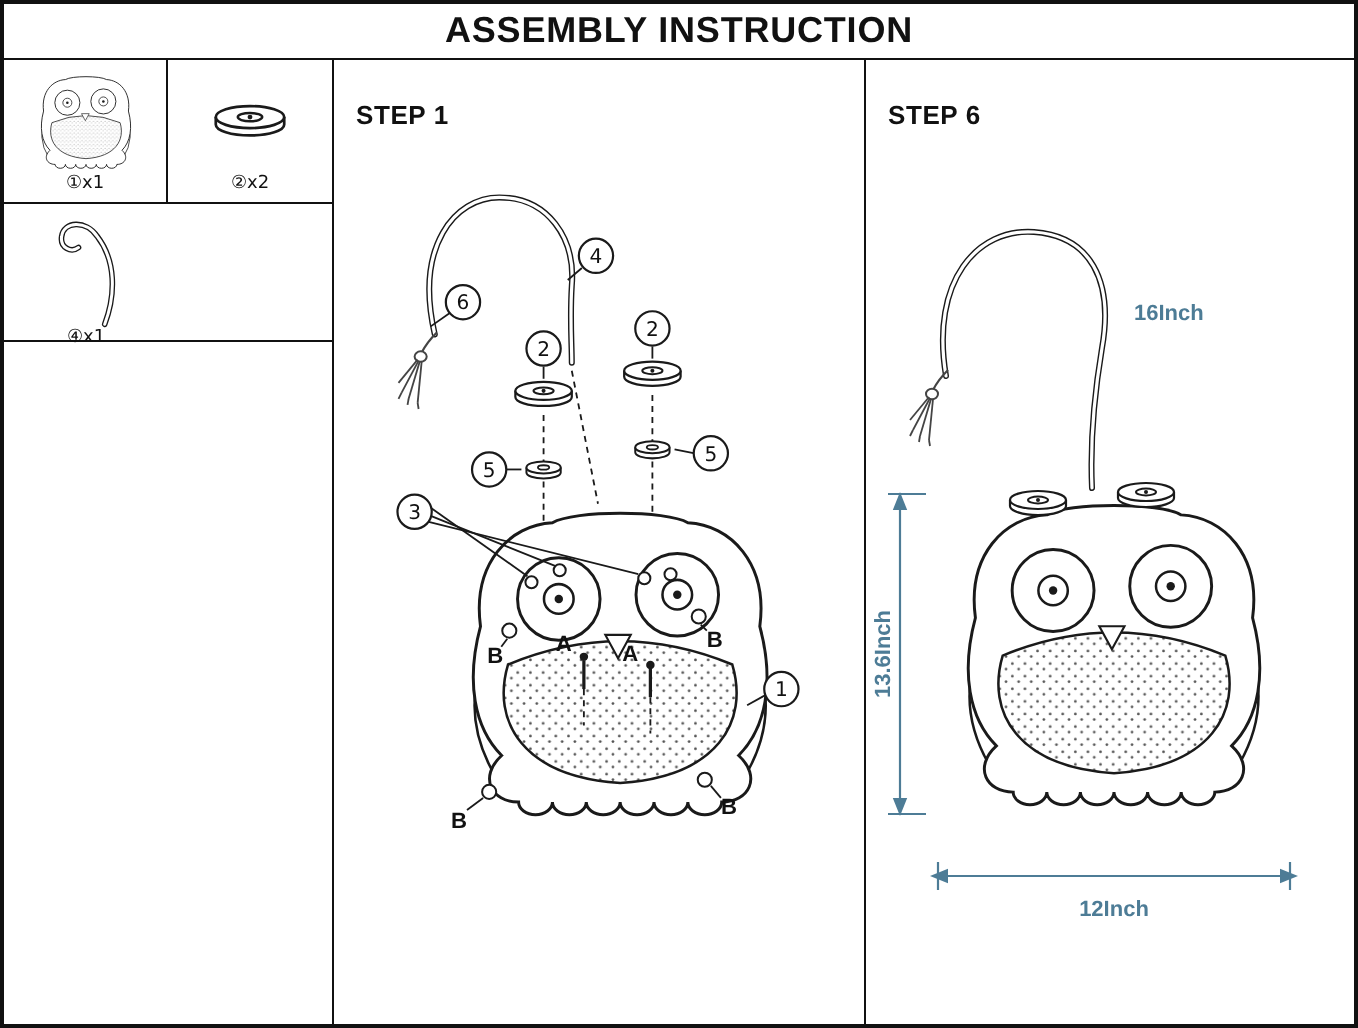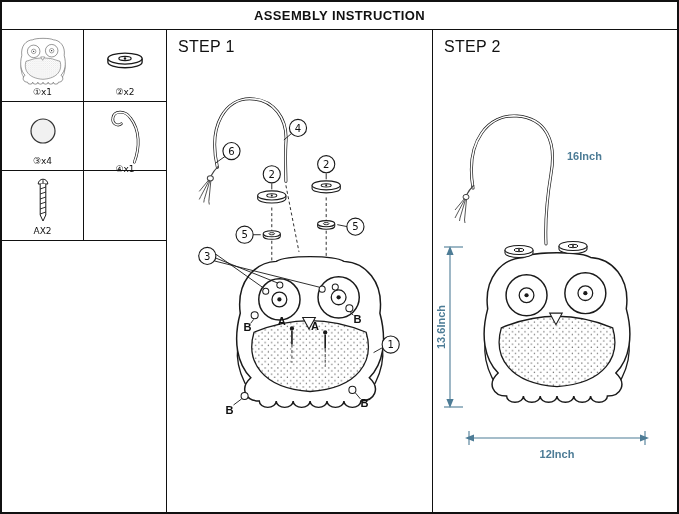--- a/index.html
+++ b/index.html
@@ -1,34 +1,34 @@
 <!DOCTYPE html>
 <html style="--accent: #4d7c96;"><head>
 <meta charset="utf-8">
 <style>
   *{box-sizing:border-box}
   html,body{margin:0;padding:0;background:#fff}
   .page{width:679px;height:514px;border:2px solid #111;background:#fff;
         font-family:"Liberation Sans",sans-serif;color:#111;display:flex;flex-direction:column;overflow:hidden}
   .titlebar{height:28px;border-bottom:1px solid #111;display:flex;align-items:center;justify-content:center;flex:none}
-  .titlebar h1{margin:16px;font-size:13px;font-weight:bold;letter-spacing:.4px}
+  .titlebar h1{margin:16px;font-size:18px;font-weight:bold;letter-spacing:.4px}
   .content{flex:1;display:flex;min-height:0}
   
   .parts{width:165px;flex:none;border-right:1px solid #111;display:grid;
          grid-template-columns:1fr 1fr;grid-template-rows:72px 69px 70px 88px 90px 1fr}
   .cell{border-right:1px solid #111;border-bottom:1px solid #111;display:flex;flex-direction:column;align-items:center;padding:4px 13px 3px}
   .cell.last-col{border-right:none}
   .cell .iconwrap{flex:1;display:flex;align-items:center;justify-content:center;width:100%}
   .part-label{flex:none;font-family:"DejaVu Sans",sans-serif;font-size:9px;line-height:11px}
   .empty-span{grid-column:1 / 3;border:none}
   
   .step{position:relative;flex:none;border-right:1px solid #111;overflow:hidden}
   .step.step1{width:266px}
   .step.step2{flex:1;border-right:none}
-  .step-label{position:absolute;top:8px;left:11px;font-weight:normal;font-size:16px;letter-spacing:.3px}
+  .step-label{position:absolute;top:20px;left:11px;font-weight:bold;font-size:13px;letter-spacing:.3px}
   .diagram{position:absolute;left:0;top:0}
   
   .tube-o{fill:none;stroke:#1a1a1a;stroke-width:3;stroke-linecap:round}
   .tube-i{fill:none;stroke:#fff;stroke-width:1.6;stroke-linecap:round}
   .dash{fill:none;stroke:#1a1a1a;stroke-width:.9;stroke-dasharray:3 2.5}
   .leader{fill:none;stroke:#1a1a1a;stroke-width:.9}
   .callout circle{fill:#fff;stroke:#1a1a1a;stroke-width:1.1}
   .callout text{font-family:"DejaVu Sans",sans-serif;font-size:10px;fill:#111;text-anchor:middle}
   .blabel{font-family:"Liberation Sans",sans-serif;font-size:11px;font-weight:bold;fill:#111;text-anchor:middle}
   .dim line{stroke:var(--accent,#4d7c96);stroke-width:1.1}
@@ -123,47 +123,31 @@
       </div>
       <div class="cell last-col">
         <div class="iconwrap">
             <svg width="42" height="22" viewBox="-1 -1 34 18">
               <use href="#sym-disc"></use>
             </svg>
           </div>
         <div class="part-label">②x2</div>
       </div>
 
-      <div class="cell">
-        <div class="iconwrap">
-            <svg width="30" height="30" viewBox="0 0 30 30">
-              <circle cx="15" cy="15" r="12" fill="#f1f1f1" stroke="#333" stroke-width="1.2"></circle>
-            </svg>
-          </div>
-        <div class="part-label">③x4</div>
-      </div>
       <div class="cell last-col">
         <div class="iconwrap">
             <svg width="40" height="58" viewBox="0 0 40 62">
           <path class="tube-o" d="M30 60 C36 44 36 26 26 13 C20 4 8 5 7 13 C6 19 12 22 16 19"></path>
           <path class="tube-i" d="M30 60 C36 44 36 26 26 13 C20 4 8 5 7 13 C6 19 12 22 16 19"></path>
         </svg>
           </div>
         <div class="part-label">④x1</div>
       </div>
 
 
-      <div class="cell">
-        <div class="iconwrap">
-            <svg width="16" height="48" viewBox="0 0 16 46">
-              <use href="#sym-screw"></use>
-            </svg>
-          </div>
-        <div class="part-label">AX2</div>
-      </div>
 
       <div class="cell last-col"></div>
 
       <div class="cell empty-span"></div>
     </aside>
 
     <section class="step step1">
       <div class="step-label">STEP 1</div>
       <svg class="diagram" width="266" height="482" viewBox="0 0 264 478">
 
@@ -266,21 +250,21 @@
         <text class="blabel" x="114" y="293">A</text>
         <text class="blabel" x="147" y="298">A</text>
         <text class="blabel" x="80" y="299">B</text>
         <text class="blabel" x="189" y="291">B</text>
         <text class="blabel" x="62" y="381">B</text>
         <text class="blabel" x="196" y="374">B</text>
       </svg>
     </section>
 
     <section class="step step2">
-      <div class="step-label">STEP 2</div>
+      <div class="step-label">STEP 6</div>
       <svg class="diagram" width="242" height="482" viewBox="0 0 242 478">
 
         <g>
           <path class="tube-o" d="M40 156 C32 108 56 82 84 84 C112 86 124 108 118 142 C114 166 112 190 113 212"></path>
           <path class="tube-i" d="M40 156 C32 108 56 82 84 84 C112 86 124 108 118 142 C114 166 112 190 113 212"></path>
         </g>
         <use href="#sym-tassel" transform="translate(20,152)"></use>
 
         <use href="#sym-owl-body" transform="translate(40,216) scale(1.05)"></use>
         <use href="#sym-disc" transform="translate(70,212)"></use>

